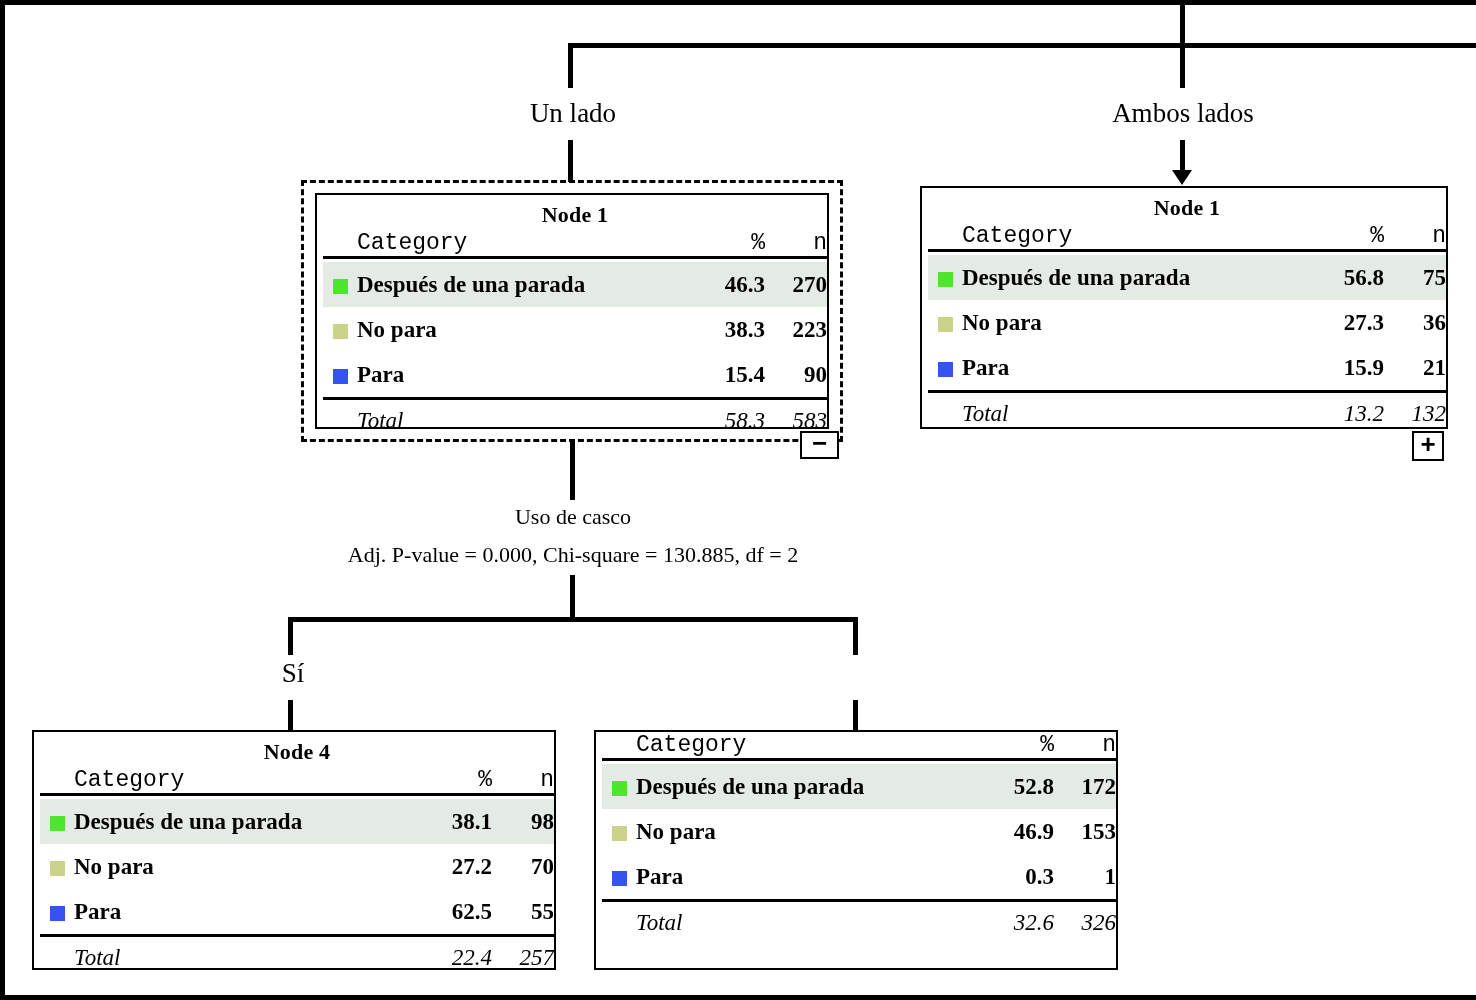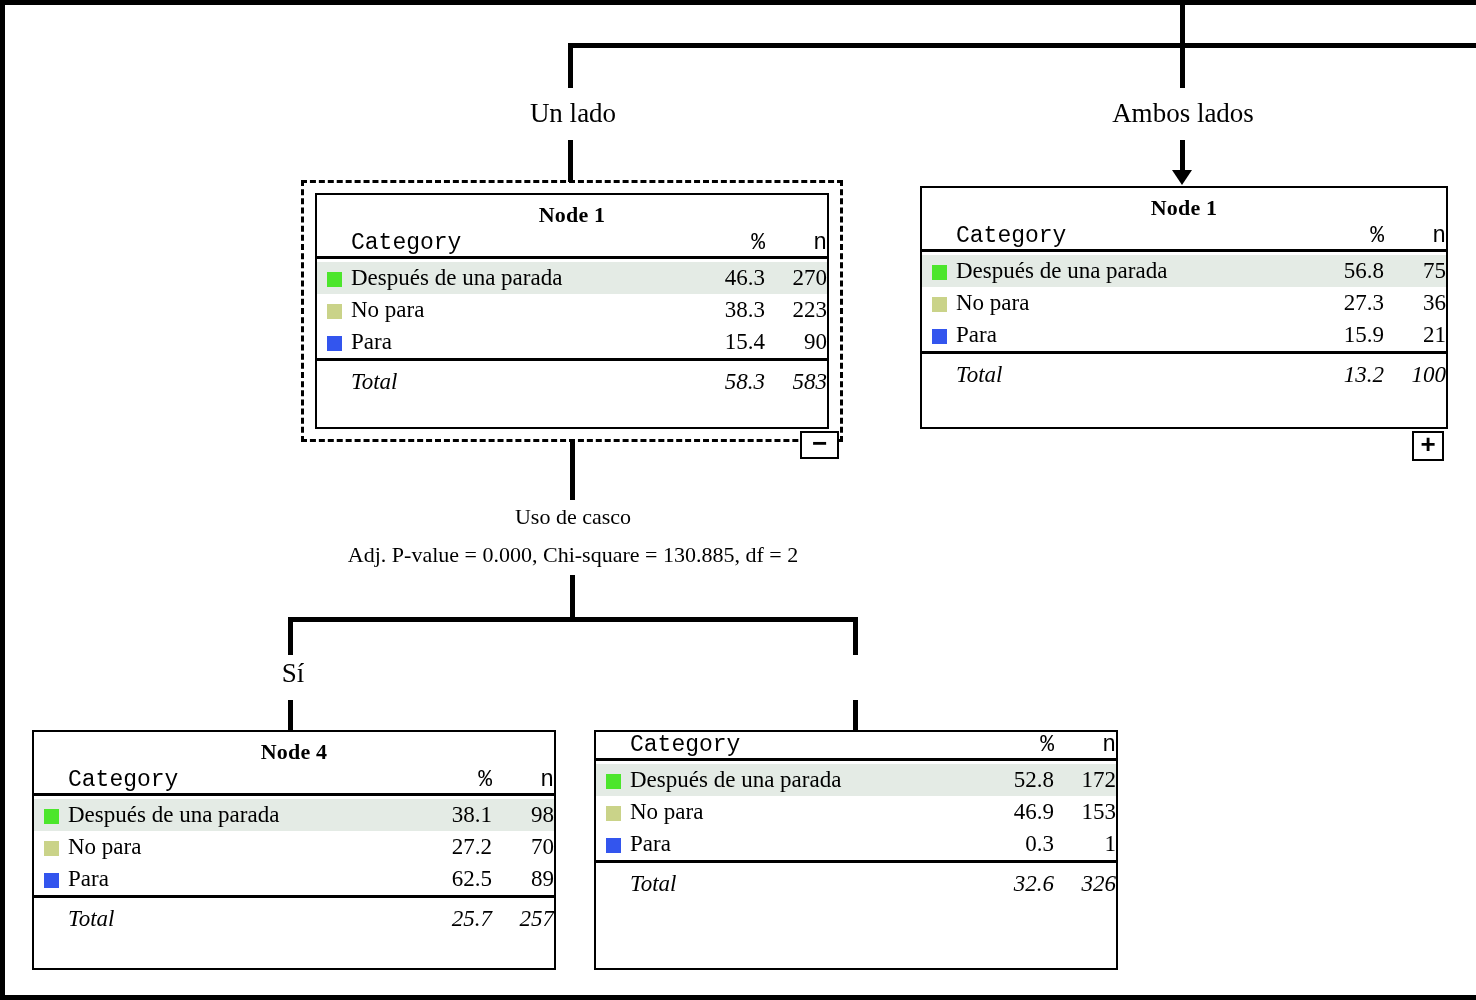--- a/index.html
+++ b/index.html
@@ -25,20 +25,21 @@
   }
   .split-block{
     position:absolute;text-align:center;font-size:22px;line-height:38px;
     white-space:nowrap;
   }
 
   
   .node{
     position:absolute;background:#fff;border:2.5px solid #000;
     box-sizing:border-box;
+    padding-left:6px;
   }
   .node.selected-wrap{
     position:absolute;border:3px dashed #000;box-sizing:border-box;
     background:transparent;
   }
   .node-title{
     text-align:center;font-weight:bold;font-size:22px;
     padding-top:7px;padding-bottom:2px;letter-spacing:.2px;
   }
   table.nodetab{
@@ -48,21 +49,21 @@
   table.nodetab td{padding:0;vertical-align:middle;}
   .th-row td{padding-bottom:1px;font-size:23px;font-family:Liberation Mono, monospace;}
   .c-swatch{width:34px;text-align:center;}
   .sw{display:inline-block;width:15px;height:15px;vertical-align:middle;}
   .c-cat{text-align:left;padding-right:6px;}
   .c-pct{text-align:right;width:72px;padding-right:4px;}
   .c-n{text-align:right;width:62px;padding-right:10px;}
   .rule-top td{border-top:3px solid #000;padding-top:0;height:3px;}
   .rule-bot td{border-top:3px solid #000;padding-top:0;height:3px;}
   tr.hl{background:#e4ebe5;}
-  tr.datarow td{height:32px;}
+  tr.datarow td{height:45px;font-weight:bold;}
   tr.totalrow td{height:36px;font-style:italic;}
 
   
   .chip{
     position:absolute;border:2.5px solid #000;background:#fff;
     box-sizing:border-box;display:flex;align-items:center;justify-content:center;
   }
   .chip .glyph{
     font-family:"Liberation Sans","DejaVu Sans",sans-serif;
     font-size:26px;line-height:1;font-weight:700;
@@ -176,21 +177,21 @@
         <td class="c-n">21</td>
       </tr>
 
       <tr class="rule-bot">
             <td colspan="4"></td>
           </tr>
       <tr class="totalrow">
         <td class="c-swatch"></td>
         <td class="c-cat">Total</td>
         <td class="c-pct">13.2</td>
-        <td class="c-n">100</td>
+        <td class="c-n">132</td>
       </tr>
     </tbody>
       </table>
   </div>
 
   <div class="chip" style="left:1412px;top:431px;width:32px;height:30px;">
     <span class="glyph">+</span>
   </div>
 
   <div class="ln" style="left:570px;top:440px;width:5px;height:60px;"></div>
@@ -233,30 +234,30 @@
       <tr class="datarow">
         <td class="c-swatch"><span class="sw" style="background:#cad389"></span></td>
         <td class="c-cat">No para</td>
         <td class="c-pct">27.2</td>
         <td class="c-n">70</td>
       </tr>
       <tr class="datarow">
         <td class="c-swatch"><span class="sw" style="background:#3355ee"></span></td>
         <td class="c-cat">Para</td>
         <td class="c-pct">62.5</td>
-        <td class="c-n">89</td>
+        <td class="c-n">55</td>
       </tr>
 
       <tr class="rule-bot">
             <td colspan="4"></td>
           </tr>
       <tr class="totalrow">
         <td class="c-swatch"></td>
         <td class="c-cat">Total</td>
-        <td class="c-pct">25.7</td>
+        <td class="c-pct">22.4</td>
         <td class="c-n">257</td>
       </tr>
     </tbody>
       </table>
   </div>
 
   <div class="node" style="left:594px;top:730px;width:524px;height:240px;">
     <table class="nodetab">
       <tbody>
           <tr class="th-row">

